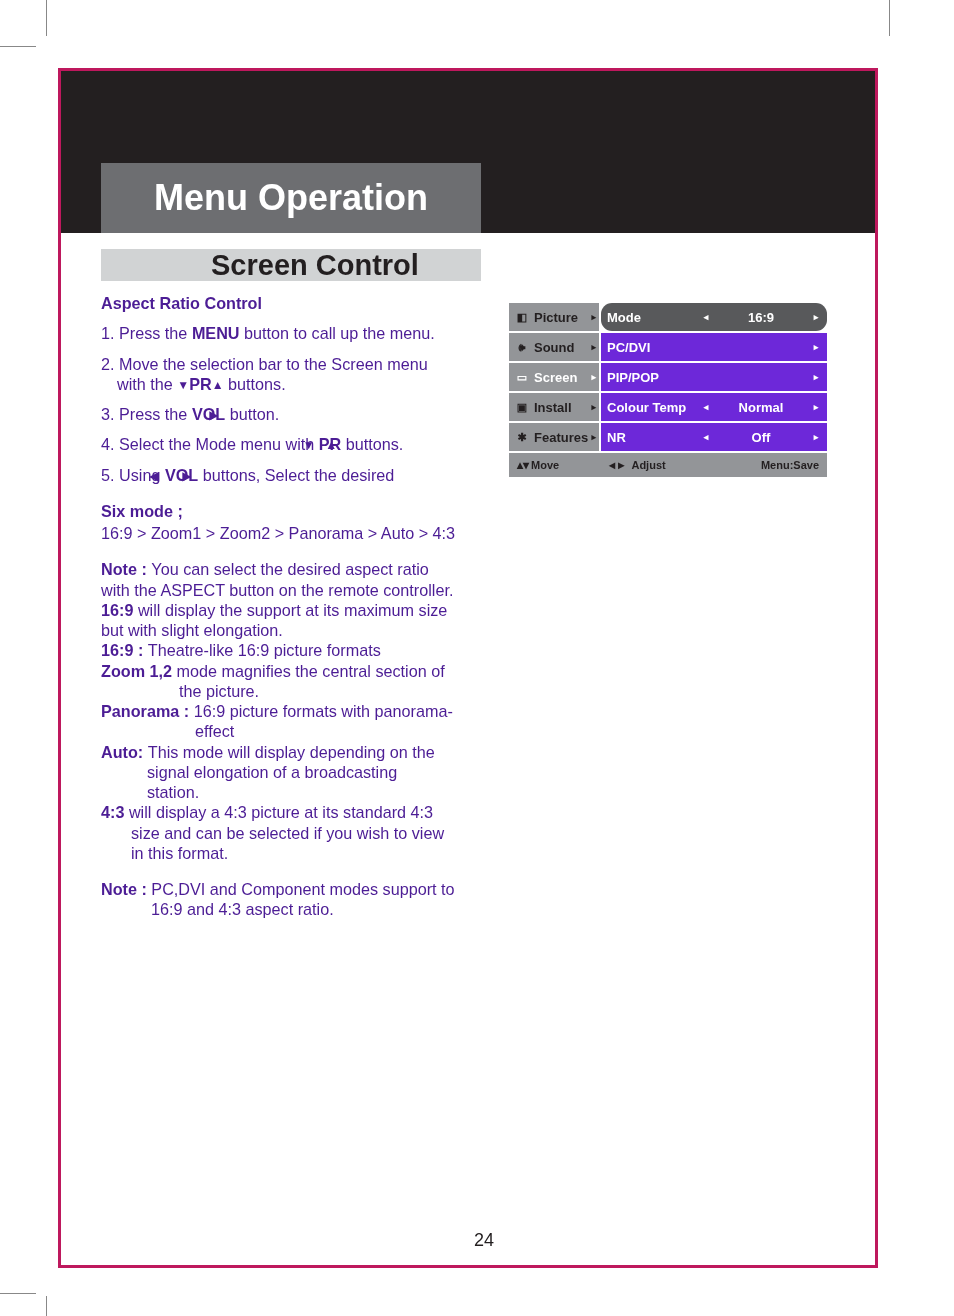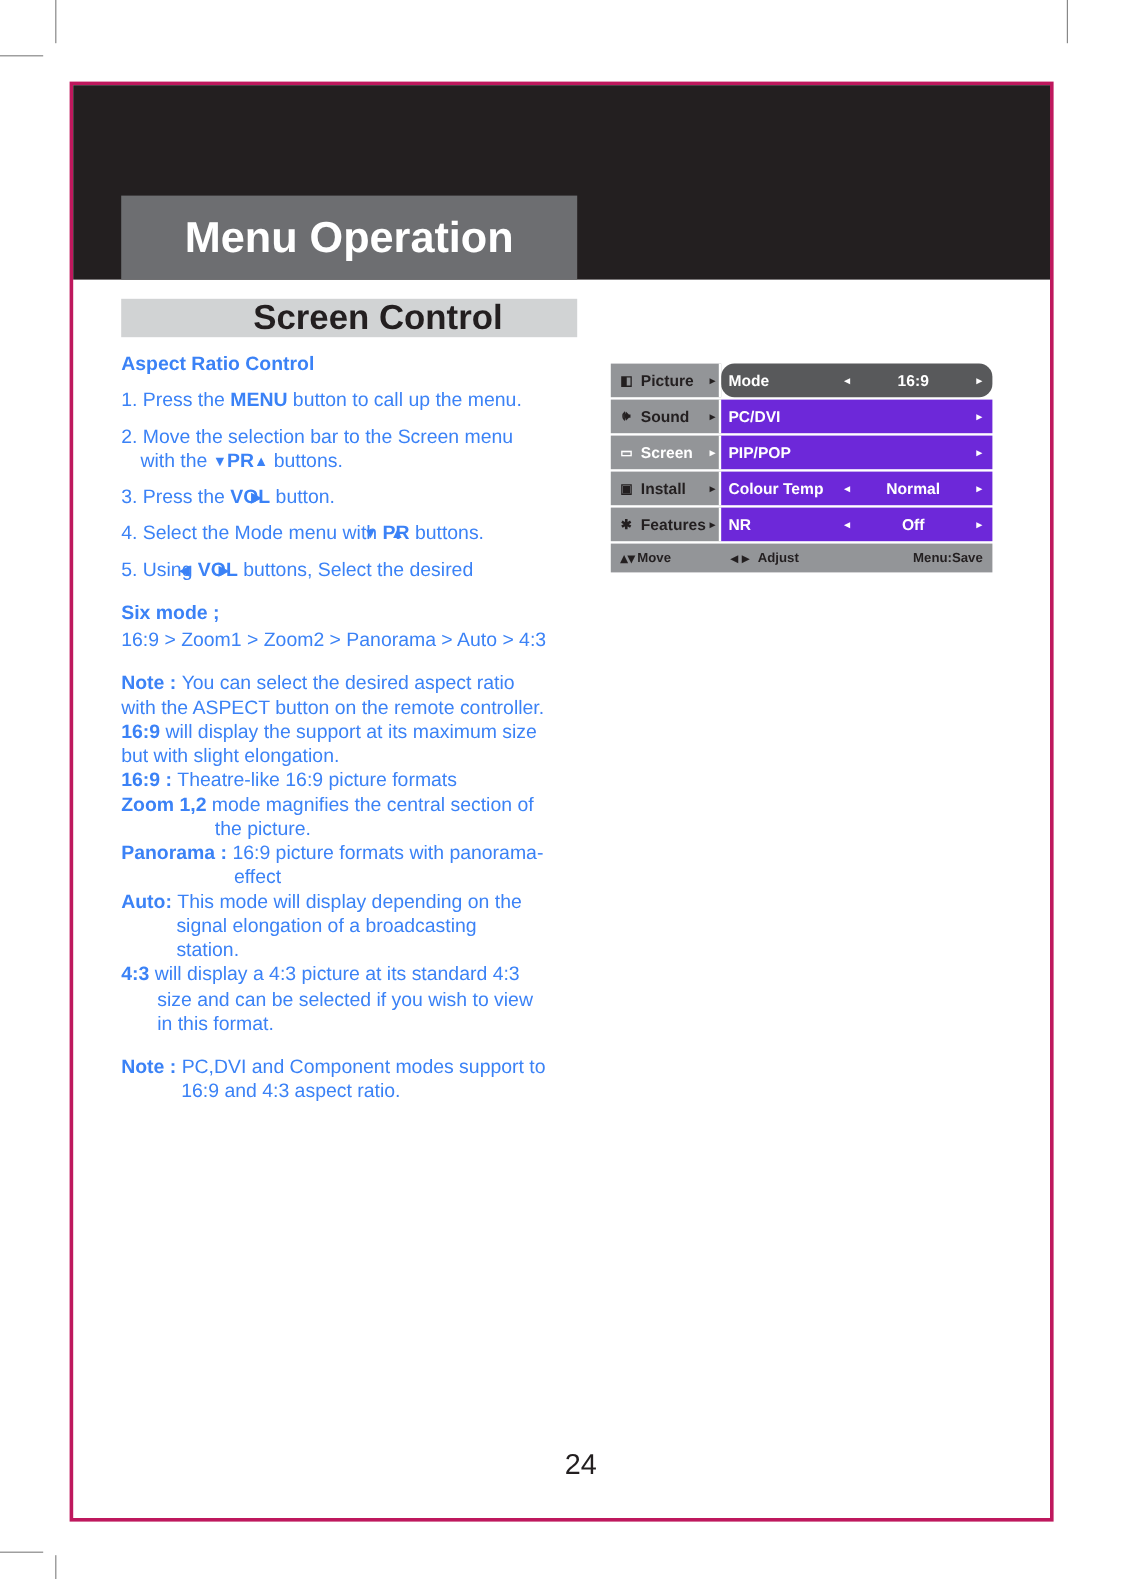--- a/index.html
+++ b/index.html
@@ -50,21 +50,21 @@
     font-weight: bold;
     display: flex; align-items: center;
     padding-left: 110px;
   }
   .body {
     position: absolute;
     top: 222px; left: 40px;
     width: 390px;
     font-size: 16.2px;
     line-height: 1.25;
-    color: #3b82f6;
+    color: #4c1d95;
   }
   .body b { font-weight: bold; }
   .body .h { font-weight: bold; margin-bottom: 2px;}
   .body .step { padding-left: 16px; text-indent: -16px; margin-bottom: 0px; margin-top: 10px;}
   .body .indent { padding-left: 16px; }
   .body .gap { height: 16px; }
   .tri { font-size: 12px; display:inline-block; vertical-align: 1px; }
 
   
   .osd {
@@ -118,23 +118,23 @@
     color: #231f20;
     font-weight: bold;
     font-size: 11px;
     padding: 0 8px;
   }
   .osd-foot .f1 { flex: 0 0 92px; display:flex; align-items:center; gap:2px;}
   .osd-foot .f2 { flex: 1; display:flex; align-items:center; gap:2px;}
   .osd-foot .f3 { }
   .pagenum {
     position: absolute;
-    bottom: 30px; left: 0; right: 0;
+    bottom: 14px; left: 0; right: 0;
     text-align: center;
-    font-size: 24px;
+    font-size: 18px;
     color: #231f20;
     padding-left: 32px;
   }
 </style>
 </head>
 <body>
 
 <div class="crop tl-h"></div>
 <div class="crop tl-v"></div>
 <div class="crop tr-v"></div>

